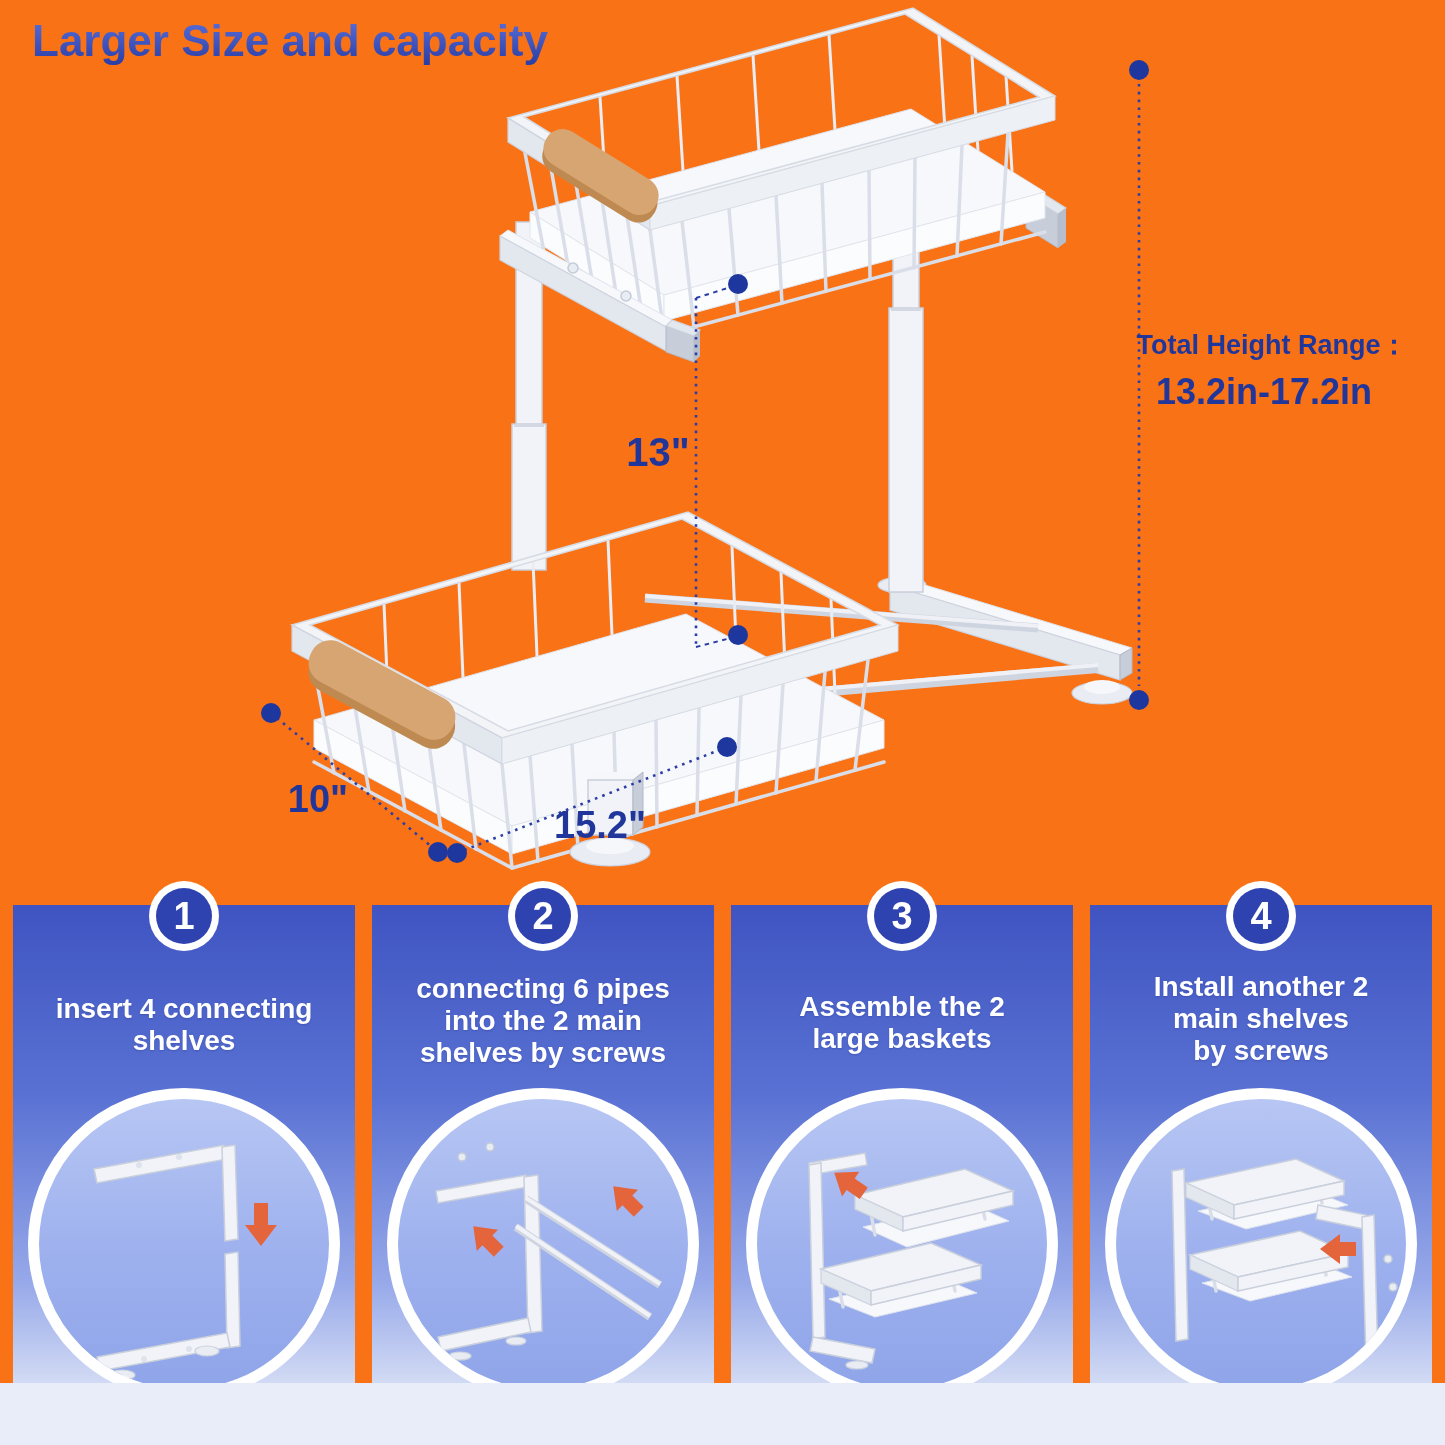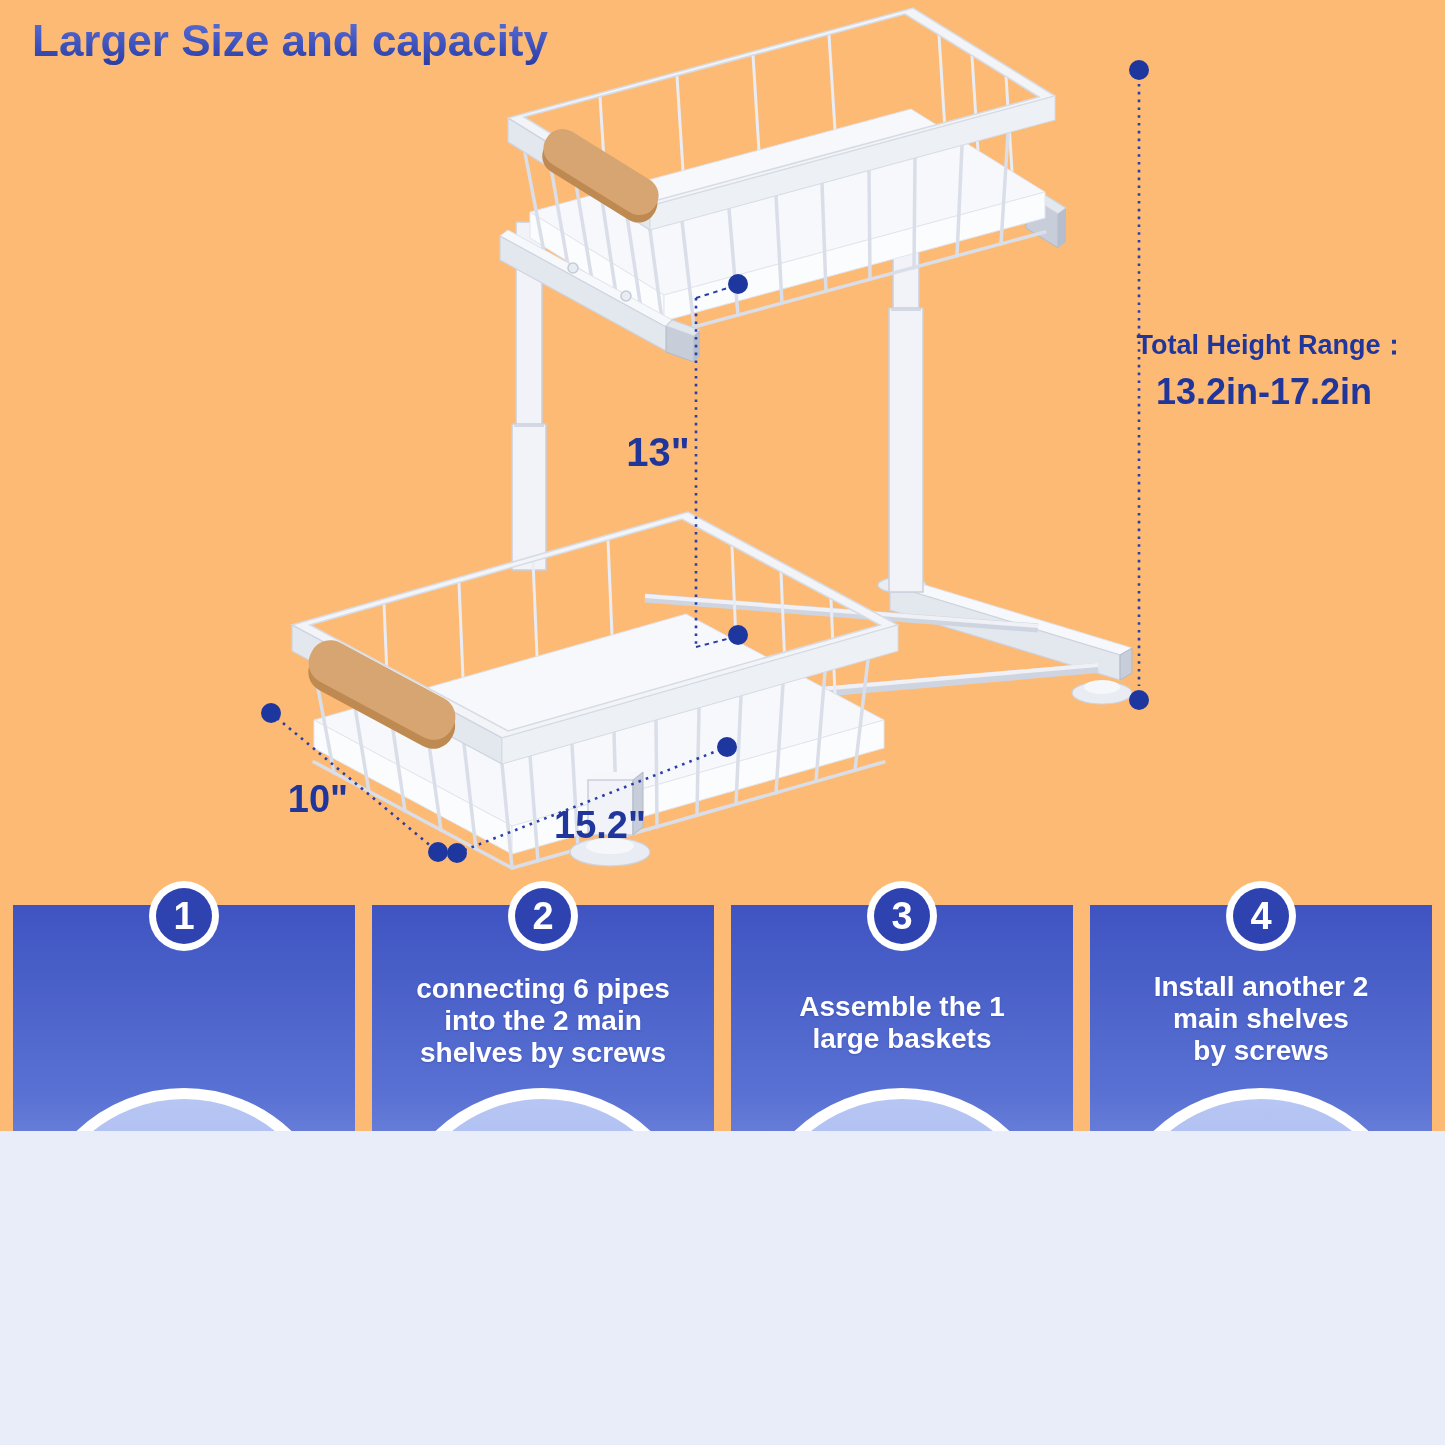--- a/index.html
+++ b/index.html
@@ -1,16 +1,16 @@
 <!DOCTYPE html>
 <html><head>
 <meta charset="utf-8">
 <style>
   html,body{margin:0;padding:0;background:#e9edf9;}
-  .canvas{position:relative;width:1445px;height:1131px;background:#fdba74;overflow:hidden;
+  .canvas{position:relative;width:1445px;height:1383px;background:#f97316;overflow:hidden;
           font-family:"Liberation Sans",sans-serif;}
   .title-svg{position:absolute;left:30px;top:10px;}
   .product-svg{position:absolute;left:0;top:0;}
 
   
   .panel{position:absolute;top:905px;width:342px;height:540px;
          background:linear-gradient(180deg,#3f54c1 0%,#5971d3 35%,#97a9e9 70%,#dde4f6 92%,#e7ebf8 100%);}
   .panel.p1{left:13px}.panel.p2{left:372px}.panel.p3{left:731px}.panel.p4{left:1090px}
   .badge{position:absolute;top:-24px;left:calc(50% - 35px);width:70px;height:70px;border-radius:50%;
          background:#fff;display:flex;align-items:center;justify-content:center;}
@@ -212,20 +212,22 @@
       <text class="dim" x="600" y="838" font-size="38" text-anchor="middle">15.2"</text>
     </g>
   </svg>
 
   <div class="panel p1">
     <div class="badge">
       <div class="badge-inner">
           <span>1</span>
         </div>
     </div>
+    <div class="caption">insert 4 connecting
+shelves</div>
     <div class="ill-circle">
       <svg width="290" height="290" viewBox="0 0 290 290">
         <g>
           <polygon class="m" points="55,70 185,46 188,60 58,84"></polygon>
           <polygon class="m" points="183,48 196,46 199,140 186,142"></polygon>
           <polygon class="m" points="186,155 199,153 201,247 188,249"></polygon>
           <polygon class="m" points="58,258 188,234 191,248 61,272"></polygon>
           <ellipse class="ft" cx="83" cy="276" rx="13" ry="5"></ellipse>
             <ellipse class="fts" cx="83" cy="279" rx="7" ry="3"></ellipse>
           <ellipse class="ft" cx="168" cy="252" rx="12" ry="5"></ellipse>
@@ -270,21 +272,21 @@
       </svg>
     </div>
   </div>
 
   <div class="panel p3">
     <div class="badge">
       <div class="badge-inner">
           <span>3</span>
         </div>
     </div>
-    <div class="caption">Assemble the 1
+    <div class="caption">Assemble the 2
 large baskets</div>
     <div class="ill-circle">
       <svg width="290" height="290" viewBox="0 0 290 290">
         <g>
           <polygon class="m" points="52,64 108,54 110,66 54,76"></polygon>
           <polygon class="m" points="52,66 64,64 68,238 56,240"></polygon>
           <polygon class="m" points="56,238 118,250 115,264 53,252"></polygon>
           <ellipse class="ft" cx="100" cy="266" rx="11" ry="4"></ellipse>
         </g>
         <g>

